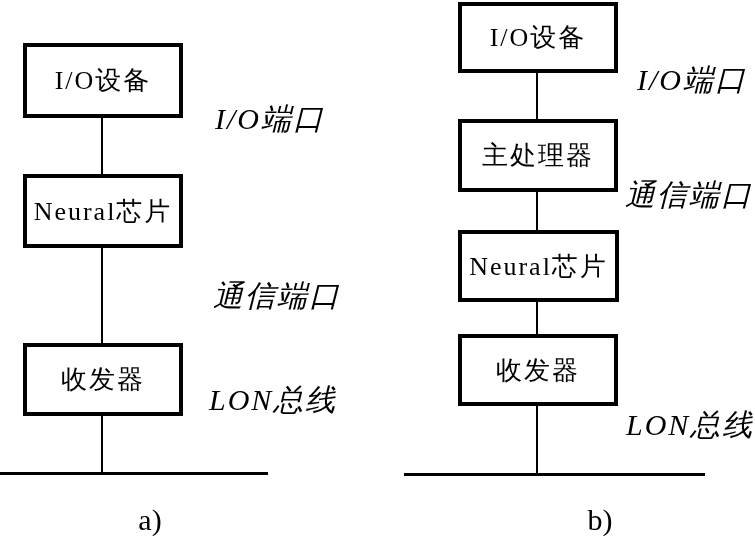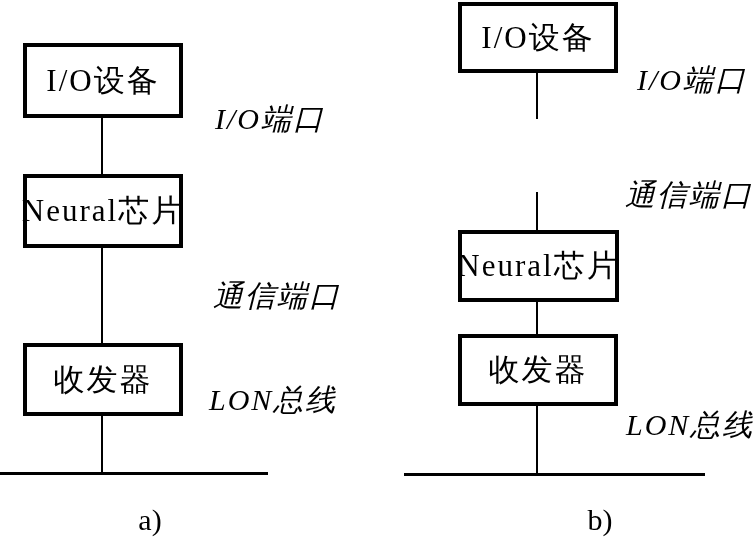--- a/index.html
+++ b/index.html
@@ -17,21 +17,21 @@
     overflow: hidden;
   }
   .box {
     position: absolute;
     box-sizing: border-box;
     border: 4px solid #000000;
     background: #ffffff;
     display: flex;
     align-items: center;
     justify-content: center;
-    font-size: 31px;
+    font-size: 26px;
     letter-spacing: 2px;
     white-space: nowrap;
     z-index: 2;
   }
   .vline {
     position: absolute;
     width: 2px;
     background: #000000;
     z-index: 1;
   }
@@ -103,20 +103,21 @@
 
   <div class="side-label label-a1">I/O端口</div>
   <div class="side-label label-a2">通信端口</div>
   <div class="side-label label-a3">LON总线</div>
 
   <div class="caption caption-a">a)</div>
 
   <div class="box box-b1">I/O设备</div>
   <div class="vline conn-b1"></div>
 
+  <div class="box box-b2">主处理器</div>
   <div class="vline conn-b2"></div>
 
   <div class="box box-b3">Neural芯片</div>
   <div class="vline conn-b3"></div>
 
   <div class="box box-b4">收发器</div>
   <div class="vline conn-b4"></div>
 
   <div class="hline bus-b"></div>
 

